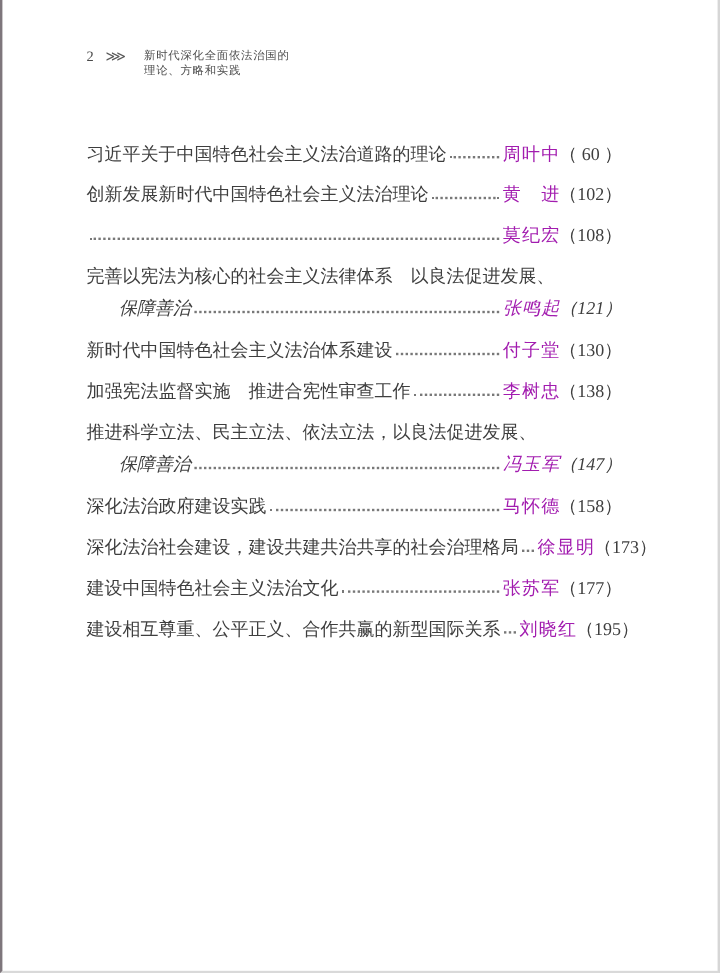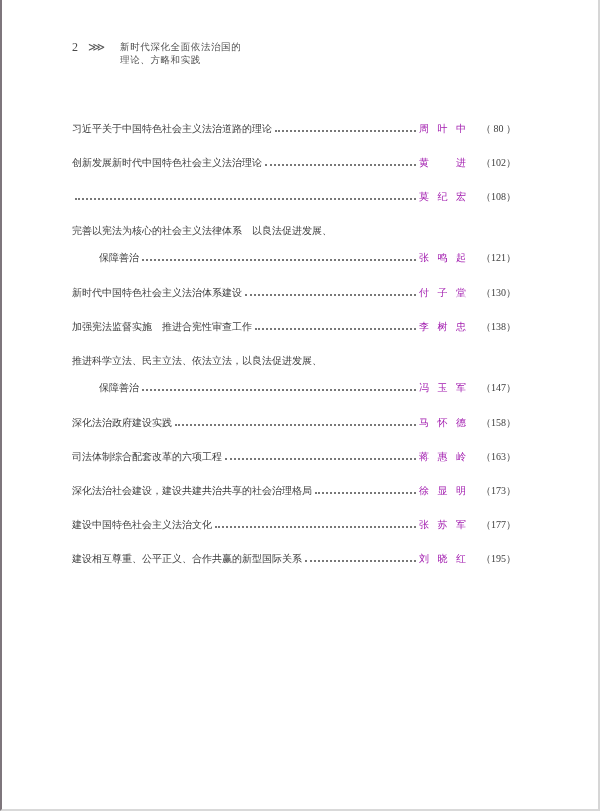--- a/index.html
+++ b/index.html
@@ -48,33 +48,33 @@
     color: #4f4f4f;
   }
   .htitle span { display: block; }
 
   
   .toc {
     position: absolute;
     top: 121px;
     left: 70px;
     width: 444px;
-    font-size: 10px;
+    font-size: 15px;
     color: #3e3e3e;
   }
   .row {
     display: flex;
     align-items: flex-end;
     height: 16px;
     line-height: 16px;
     margin-bottom: 18px;
     white-space: nowrap;
   }
   .row.wrap-first { margin-bottom: 11px; }
-  .row.wrap-second { margin-bottom: 19px; }
+  .row.wrap-second { margin-bottom: 19px; font-style: italic; }
   .row .t { flex: 0 0 auto; }
   .row .indent { padding-left: 27px; }
   .leader {
     flex: 1 1 auto;
     min-width: 10px;
     height: 0;
     align-self: flex-end;
     margin: 0 3px 0 3px;
     border-bottom: 2px dotted #787878;
     transform: translateY(-5px);
@@ -108,21 +108,21 @@
       <span>理论、方略和实践</span>
     </span>
   </div>
 
   <div class="toc">
 
     <div class="row">
       <span class="t">习近平关于中国特色社会主义法治道路的理论</span>
       <span class="leader"></span>
       <span class="author">周叶中</span>
-      <span class="pg">（ 80 ）</span>
+      <span class="pg">（ 60 ）</span>
     </div>
 
     <div class="row">
       <span class="t">创新发展新时代中国特色社会主义法治理论</span>
       <span class="leader"></span>
       <span class="author">黄进</span>
       <span class="pg">（102）</span>
     </div>
 
     <div class="row">
@@ -165,26 +165,20 @@
       <span class="pg">（147）</span>
     </div>
 
     <div class="row">
       <span class="t">深化法治政府建设实践</span>
       <span class="leader"></span>
       <span class="author">马怀德</span>
       <span class="pg">（158）</span>
     </div>
 
-    <div class="row">
-      <span class="t">司法体制综合配套改革的六项工程</span>
-      <span class="leader"></span>
-      <span class="author">蒋惠岭</span>
-      <span class="pg">（163）</span>
-    </div>
 
     <div class="row">
       <span class="t">深化法治社会建设，建设共建共治共享的社会治理格局</span>
       <span class="leader"></span>
       <span class="author">徐显明</span>
       <span class="pg">（173）</span>
     </div>
 
     <div class="row">
       <span class="t">建设中国特色社会主义法治文化</span>

